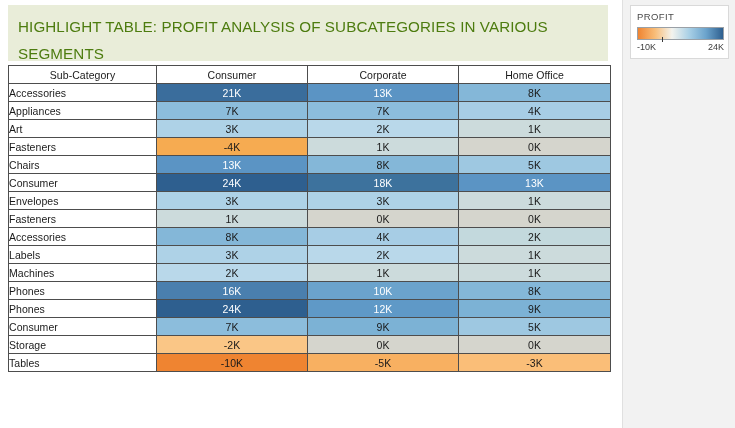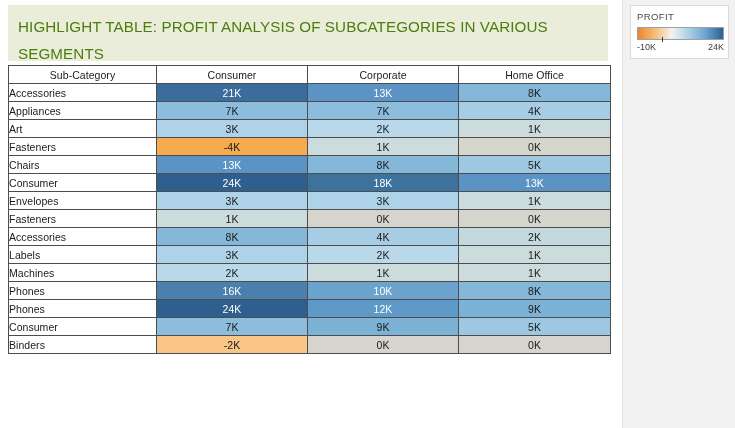--- a/index.html
+++ b/index.html
@@ -267,24 +267,30 @@
               <td class="valcell" style="background: rgb(95, 153, 199); color: rgb(255, 255, 255);">12K</td>
               <td class="valcell" style="background: rgb(124, 178, 213); color: rgb(26, 26, 26);">9K</td>
             </tr>
             <tr>
               <td class="rowlabel">Consumer</td>
               <td class="valcell" style="background: rgb(140, 189, 220); color: rgb(26, 26, 26);">7K</td>
               <td class="valcell" style="background: rgb(124, 178, 213); color: rgb(26, 26, 26);">9K</td>
               <td class="valcell" style="background: rgb(158, 200, 225); color: rgb(26, 26, 26);">5K</td>
             </tr>
             <tr>
-              <td class="rowlabel">Binders</td>
+              <td class="rowlabel">Storage</td>
               <td class="valcell" style="background: rgb(250, 198, 134); color: rgb(26, 26, 26);">-2K</td>
               <td class="valcell" style="background: rgb(213, 213, 205); color: rgb(26, 26, 26);">0K</td>
               <td class="valcell" style="background: rgb(213, 213, 205); color: rgb(26, 26, 26);">0K</td>
+            </tr>
+            <tr>
+              <td class="rowlabel">Tables</td>
+              <td class="valcell" style="background: rgb(239, 132, 49); color: rgb(26, 26, 26);">-10K</td>
+              <td class="valcell" style="background: rgb(248, 176, 97); color: rgb(26, 26, 26);">-5K</td>
+              <td class="valcell" style="background: rgb(250, 190, 120); color: rgb(26, 26, 26);">-3K</td>
             </tr>
           </tbody>
       </table>
     </div>
 
   </div>
 
   <div class="side-panel">
     <div class="legend-card">
       <div class="legend-title">PROFIT</div>

